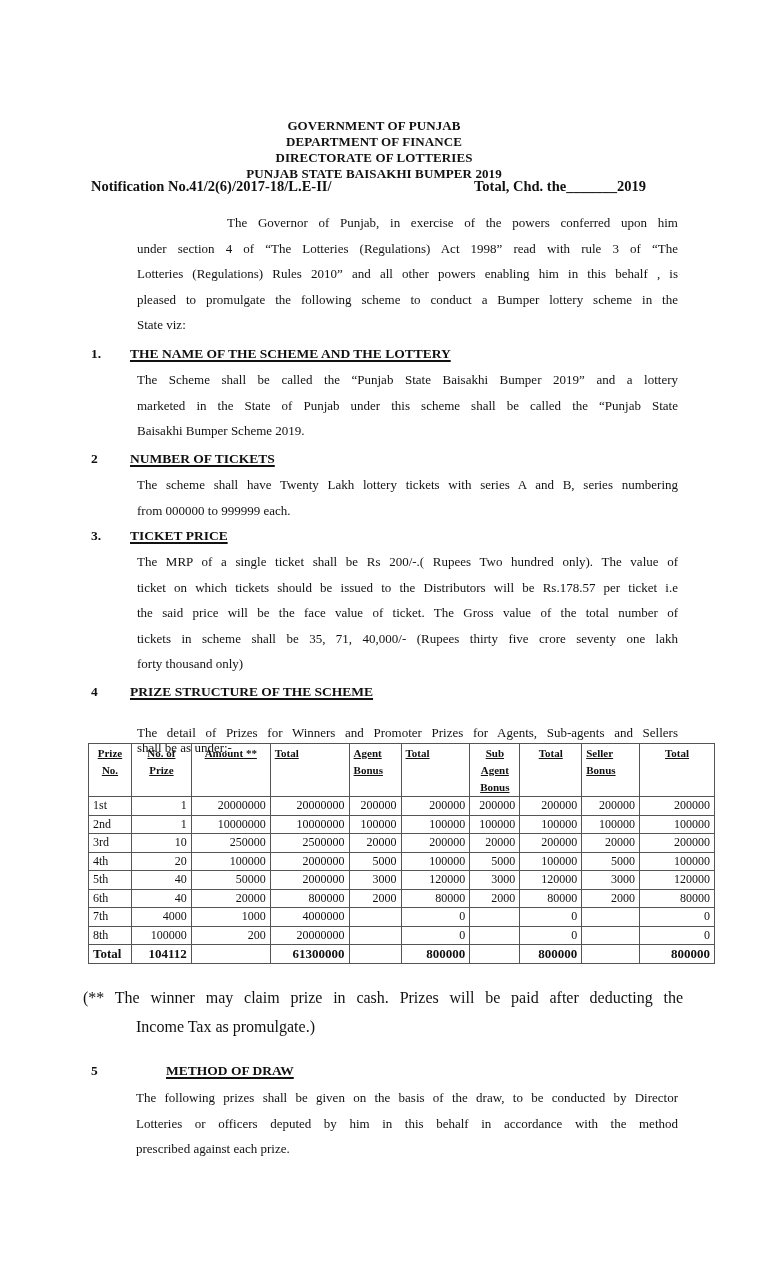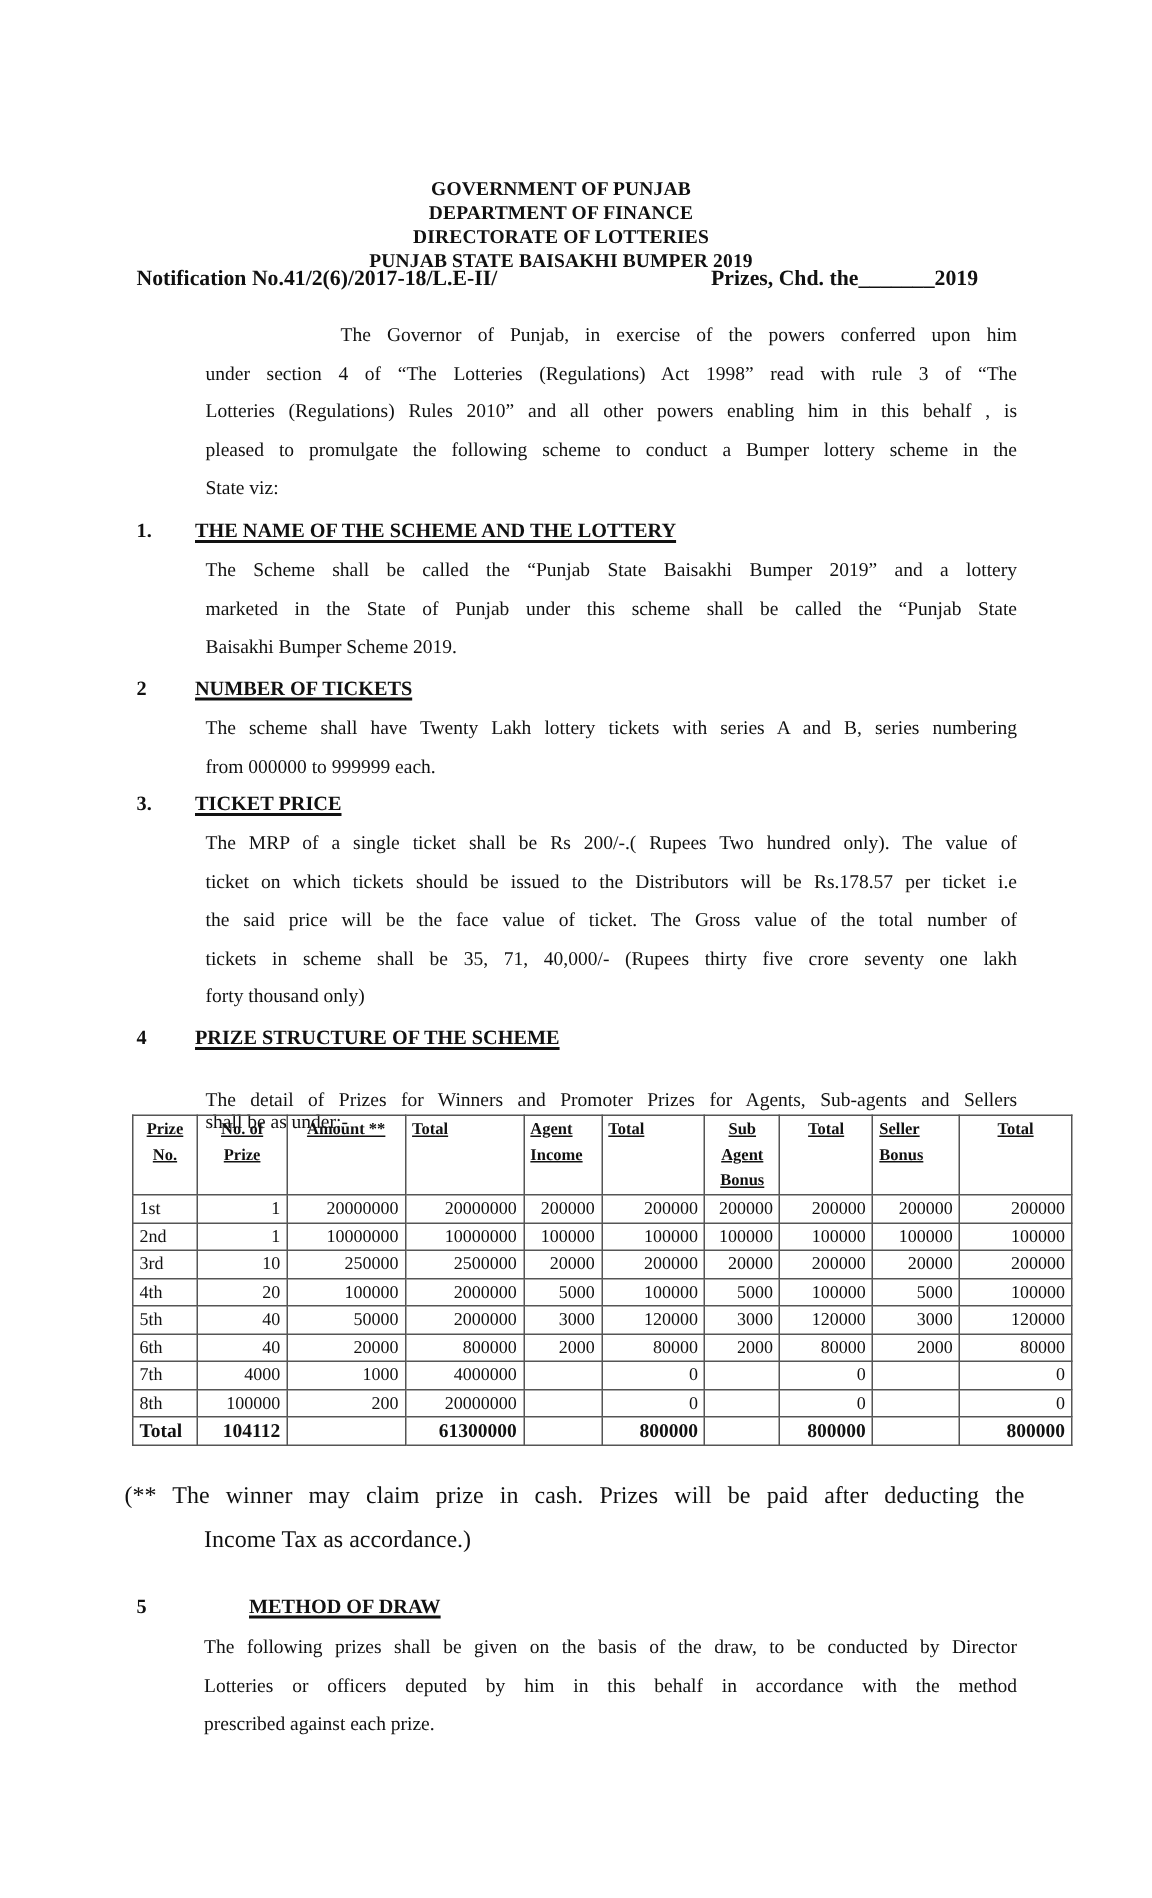--- a/index.html
+++ b/index.html
@@ -22,21 +22,21 @@
 </style>
 </head>
 <body>
 
 <div class="abs hdr" style="top:118px;">GOVERNMENT OF PUNJAB</div>
 <div class="abs hdr" style="top:134px;">DEPARTMENT OF FINANCE</div>
 <div class="abs hdr" style="top:150px;">DIRECTORATE OF LOTTERIES</div>
 <div class="abs hdr" style="top:166px;">PUNJAB STATE BAISAKHI BUMPER 2019</div>
 
 <div class="abs notif" style="left:91px; top:178px;">Notification No.41/2(6)/2017-18/L.E-II/</div>
-<div class="abs notif" style="left:474px; top:178px;">Prizes, Chd. the_______2019</div>
+<div class="abs notif" style="left:474px; top:178px;">Total, Chd. the_______2019</div>
 
 <div class="abs para" style="left:137px; top:210px; width:541px;">
   <div style="padding-left:90px;">The Governor of Punjab, in exercise of the powers conferred upon him</div>
   <div>under section 4 of “The Lotteries (Regulations) Act 1998” read with rule 3 of  “The</div>
   <div>Lotteries (Regulations) Rules 2010” and all other powers enabling him in this behalf , is</div>
   <div>pleased to promulgate the following scheme to conduct a Bumper lottery scheme in the</div>
   <div class="last">State viz:</div>
 </div>
 
 <div class="abs num" style="left:91px; top:346px;">1.</div>
@@ -83,21 +83,21 @@
       <col style="width:62px">
       <col style="width:58px">
       <col style="width:75px">
   </colgroup>
   <thead>
     <tr>
       <th style="text-align:center;">Prize No.</th>
       <th style="text-align:center;">No. of Prize</th>
       <th style="text-align:center;">Amount **</th>
       <th style="text-align:left;">Total</th>
-      <th style="text-align:left;">Agent Income</th>
+      <th style="text-align:left;">Agent Bonus</th>
       <th style="text-align:left;">Total</th>
       <th style="text-align:center;">Sub Agent Bonus</th>
       <th style="text-align:center;">Total</th>
       <th style="text-align:left;">Seller Bonus</th>
       <th style="text-align:center;">Total</th>
     </tr>
   </thead>
   <tbody id="prize-body">
       <tr>
         <td class="first">1st</td>
@@ -205,21 +205,21 @@
         <td></td>
         <td>800000</td>
         <td></td>
         <td>800000</td>
       </tr>
     </tbody>
 </table>
 
 <div class="abs note" style="left:83px; top:983px; width:600px;">
   <div style="text-align:justify; text-align-last:justify;">(** The winner may claim prize in cash. Prizes will be paid after deducting the</div>
-  <div style="padding-left:53px;">Income Tax as accordance.)</div>
+  <div style="padding-left:53px;">Income Tax as promulgate.)</div>
 </div>
 
 <div class="abs num" style="left:91px; top:1063px;">5</div>
 <div class="abs sec-title" style="left:136px; top:1063px;margin-left:30px;">METHOD OF DRAW</div>
 <div class="abs para" style="left:136px; top:1085px; width:542px;">
   <div>The following prizes shall be given on the basis of the draw, to be conducted by Director</div>
   <div>Lotteries or officers deputed by him  in this behalf in accordance with the method</div>
   <div class="last">prescribed against each prize.</div>
 </div>
 

